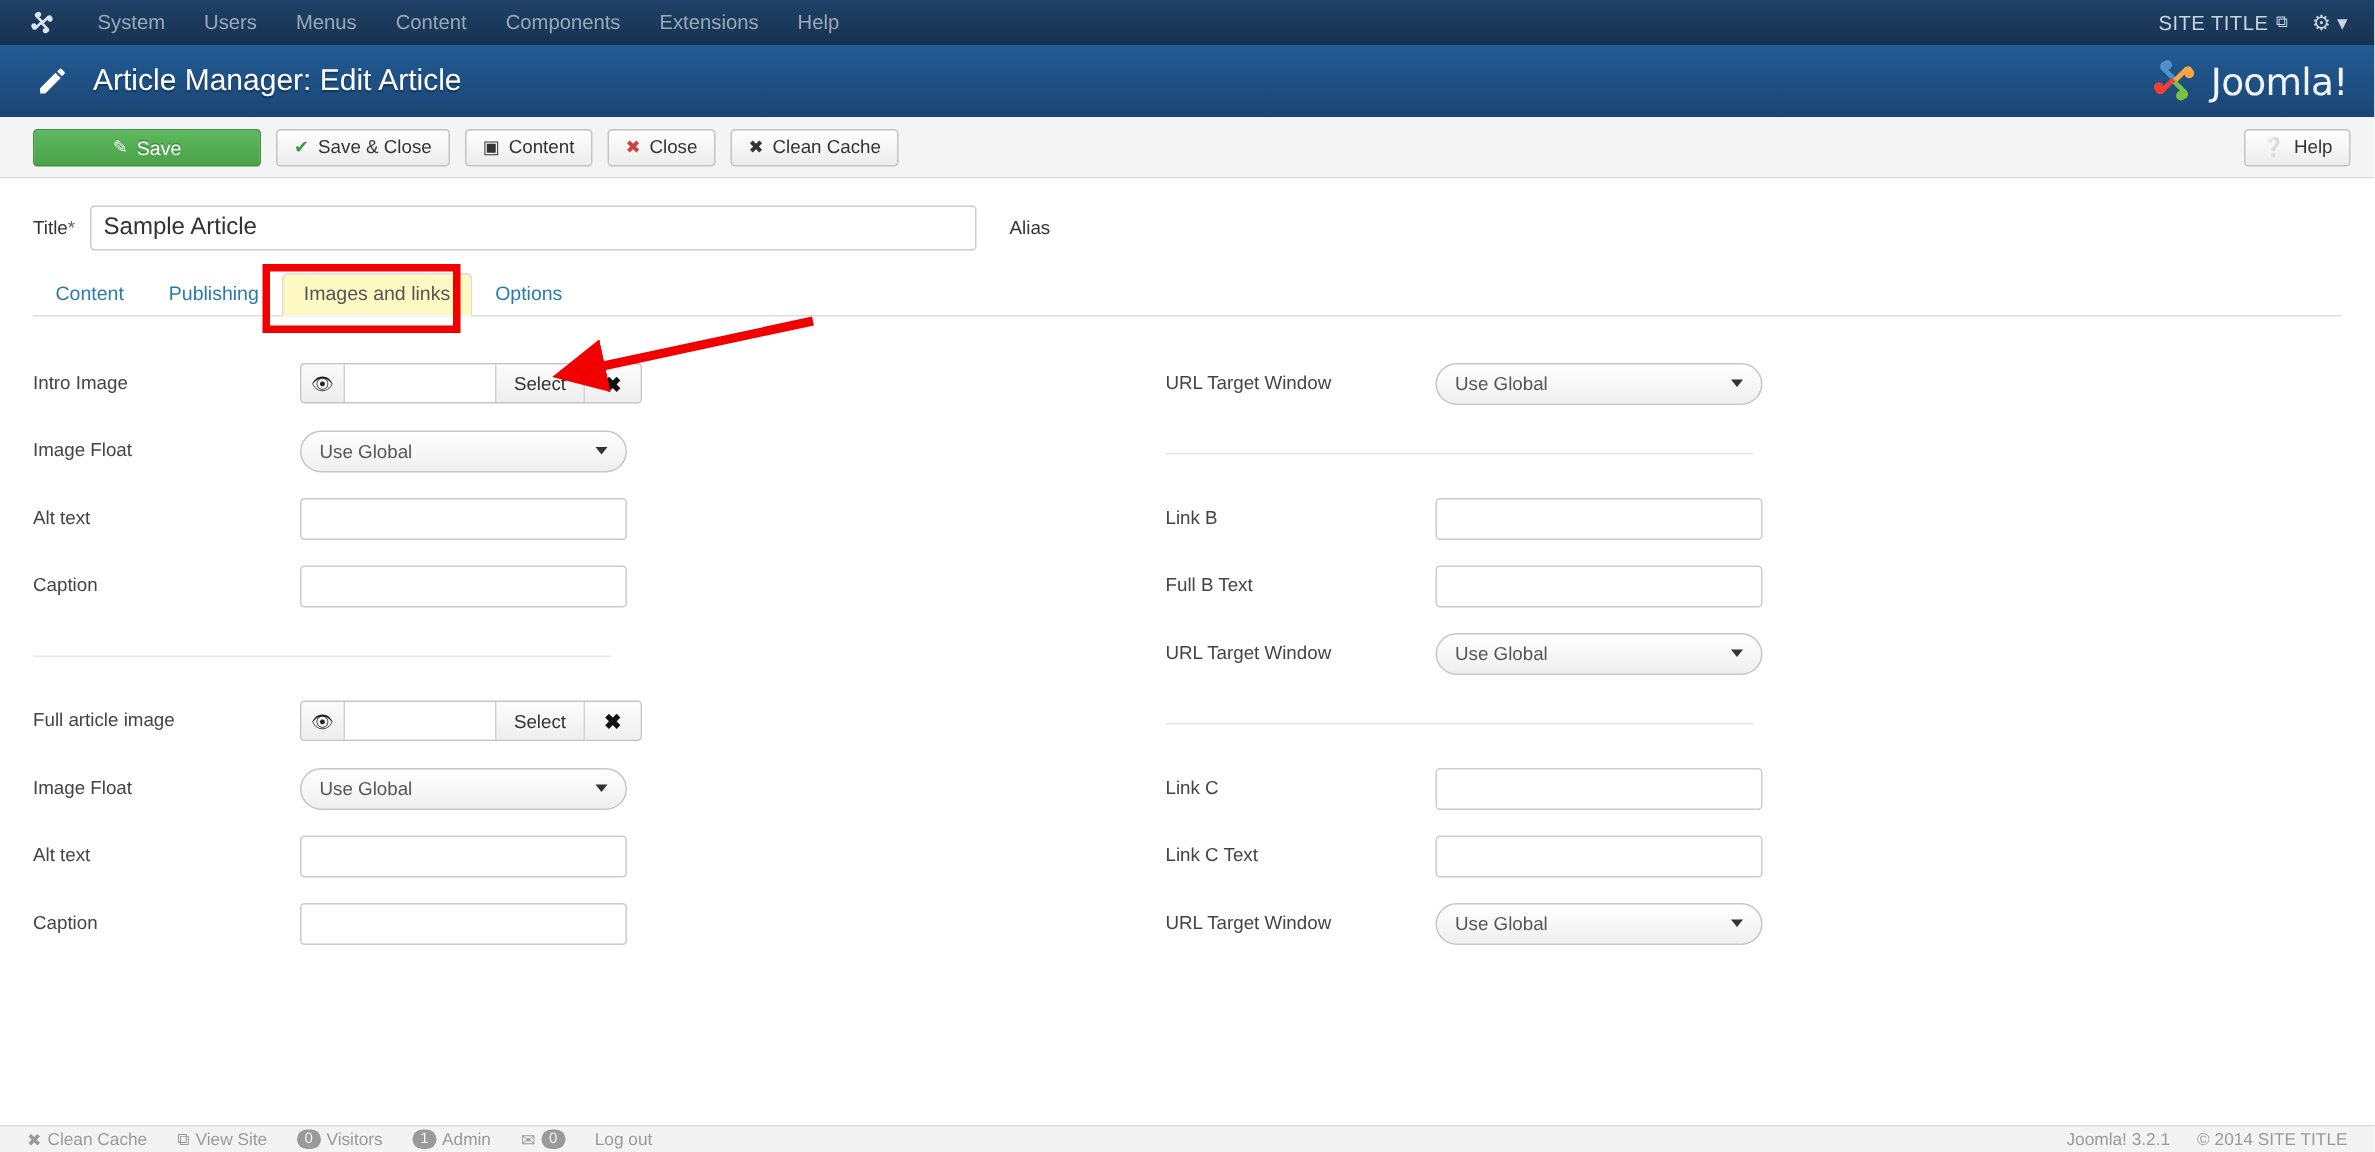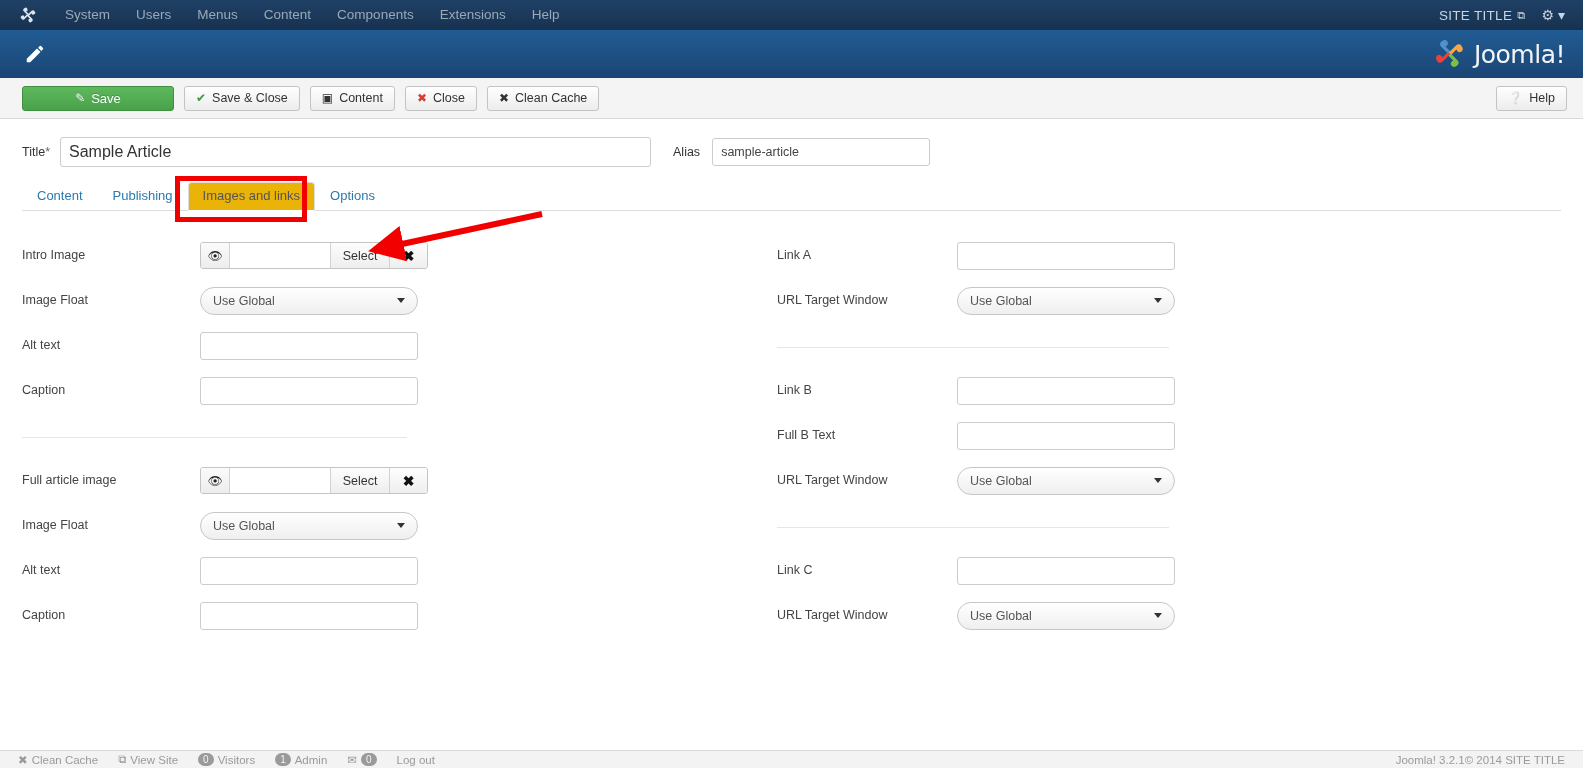--- a/index.html
+++ b/index.html
@@ -184,21 +184,21 @@
     line-height: 1;
     position: relative;
     top: 1px;
     border: 1px solid transparent;
     border-radius: 4px 4px 0 0;
     background: transparent;
     white-space: nowrap;
   }
   .tab.active {
     color: #555;
-    background: #eab308;
+    background: #fef9c3;
     border-color: #ddd;
     border-bottom-color: #fff;
     cursor: default;
     margin-top: 36px;
   }
 
   
   .cols {
     display: flex;
     padding-top: 22px;
@@ -338,21 +338,21 @@
   .footer .badge {
     background: #9a9a9a;
     color: #f3f3f3;
     border-radius: 9px;
     font-size: 10px;
     padding: 0 5px;
     line-height: 13px;
   }
   .footer .fright {
     margin-left: auto;
-    display: flex; 
+    display: flex; gap: 18px;
     font-size: 11.5px; color: #9a9a9a;
     white-space: nowrap;
   }
 </style>
 </head>
 <body>
 
 <div class="topbar">
   <div class="joomla-mark">
     <svg width="18" height="18" viewBox="0 0 24 24" aria-hidden="true">
@@ -379,20 +379,21 @@
     </div>
   </div>
 </div>
 
 <div class="titlebar">
   <span class="pencil">
     <svg width="22" height="22" viewBox="0 0 24 24" aria-hidden="true">
       <path fill="#ffffff" d="M3 17.2V21h3.8L18 9.8 14.2 6 3 17.2zm17.7-10.4c.4-.4.4-1 0-1.4l-2.1-2.1a1 1 0 0 0-1.4 0l-1.8 1.8L18.9 8.6l1.8-1.8z"></path>
     </svg>
   </span>
+  <h1>Article Manager: Edit Article</h1>
   <div class="brand">
     <svg width="36" height="34" viewBox="0 0 24 24" aria-hidden="true">
       <path fill="#5091cd" d="M6.6 2.9a2.3 2.3 0 1 1 2.2 3.8l3.9 3.9-1.6 1.6-5.4-5.4a2.3 2.3 0 0 1 .9-3.9z"></path>
       <path fill="#f9a541" d="M20.3 6.7a2.3 2.3 0 1 1-3.8 2.2l-3.9 3.9-1.6-1.6 5.4-5.4a2.3 2.3 0 0 1 3.9.9z"></path>
       <path fill="#7ac143" d="M16.5 20.4a2.3 2.3 0 1 1-2.2-3.8l-3.9-3.9 1.6-1.6 5.4 5.4a2.3 2.3 0 0 1-.9 3.9z"></path>
       <path fill="#ee4035" d="M2.8 16.6a2.3 2.3 0 1 1 3.8-2.2l3.9-3.9 1.6 1.6-5.4 5.4a2.3 2.3 0 0 1-3.9-.9z"></path>
     </svg>
     <span class="brand-text">Joomla!</span>
   </div>
 </div>
@@ -425,21 +426,20 @@
 </div>
 
 <div class="content">
 
   <div class="title-row">
     <span class="lbl-title">
       <span>Title</span><span class="req">*</span>
     </span>
     <input class="inp inp-title" value="Sample Article" style="">
     <span class="lbl-alias">Alias</span>
-    <input class="inp inp-alias" value="sample-article" style="">
   </div>
 
   <div class="tabs">
     <div class="tab">Content</div>
     <div class="tab">Publishing</div>
     <div class="tab active">Images and links</div>
     <div class="tab">Options</div>
   </div>
 
   <div class="cols">
@@ -501,24 +501,20 @@
 
       <div class="frow">
         <span class="flabel">Caption</span>
         <input class="inp finput" value="" style="">
       </div>
     </div>
 
     <div class="col-right">
 
       <div class="frow">
-        <span class="flabel">Link A</span>
-        <input class="inp finput-wide" value="" style="">
-      </div>
-      <div class="frow">
         <span class="flabel">URL Target Window</span>
         <div class="sel">
           <span>Use Global</span>
           <span class="caret"></span>
         </div>
       </div>
 
       <div class="hr-sep"></div>
 
       <div class="frow">
@@ -534,20 +530,24 @@
         <div class="sel">
           <span>Use Global</span>
           <span class="caret"></span>
         </div>
       </div>
 
       <div class="hr-sep"></div>
 
       <div class="frow">
         <span class="flabel">Link C</span>
+        <input class="inp finput-wide" value="" style="">
+      </div>
+      <div class="frow">
+        <span class="flabel">Link C Text</span>
         <input class="inp finput-wide" value="" style="">
       </div>
       <div class="frow">
         <span class="flabel">URL Target Window</span>
         <div class="sel">
           <span>Use Global</span>
           <span class="caret"></span>
         </div>
       </div>
     </div>

